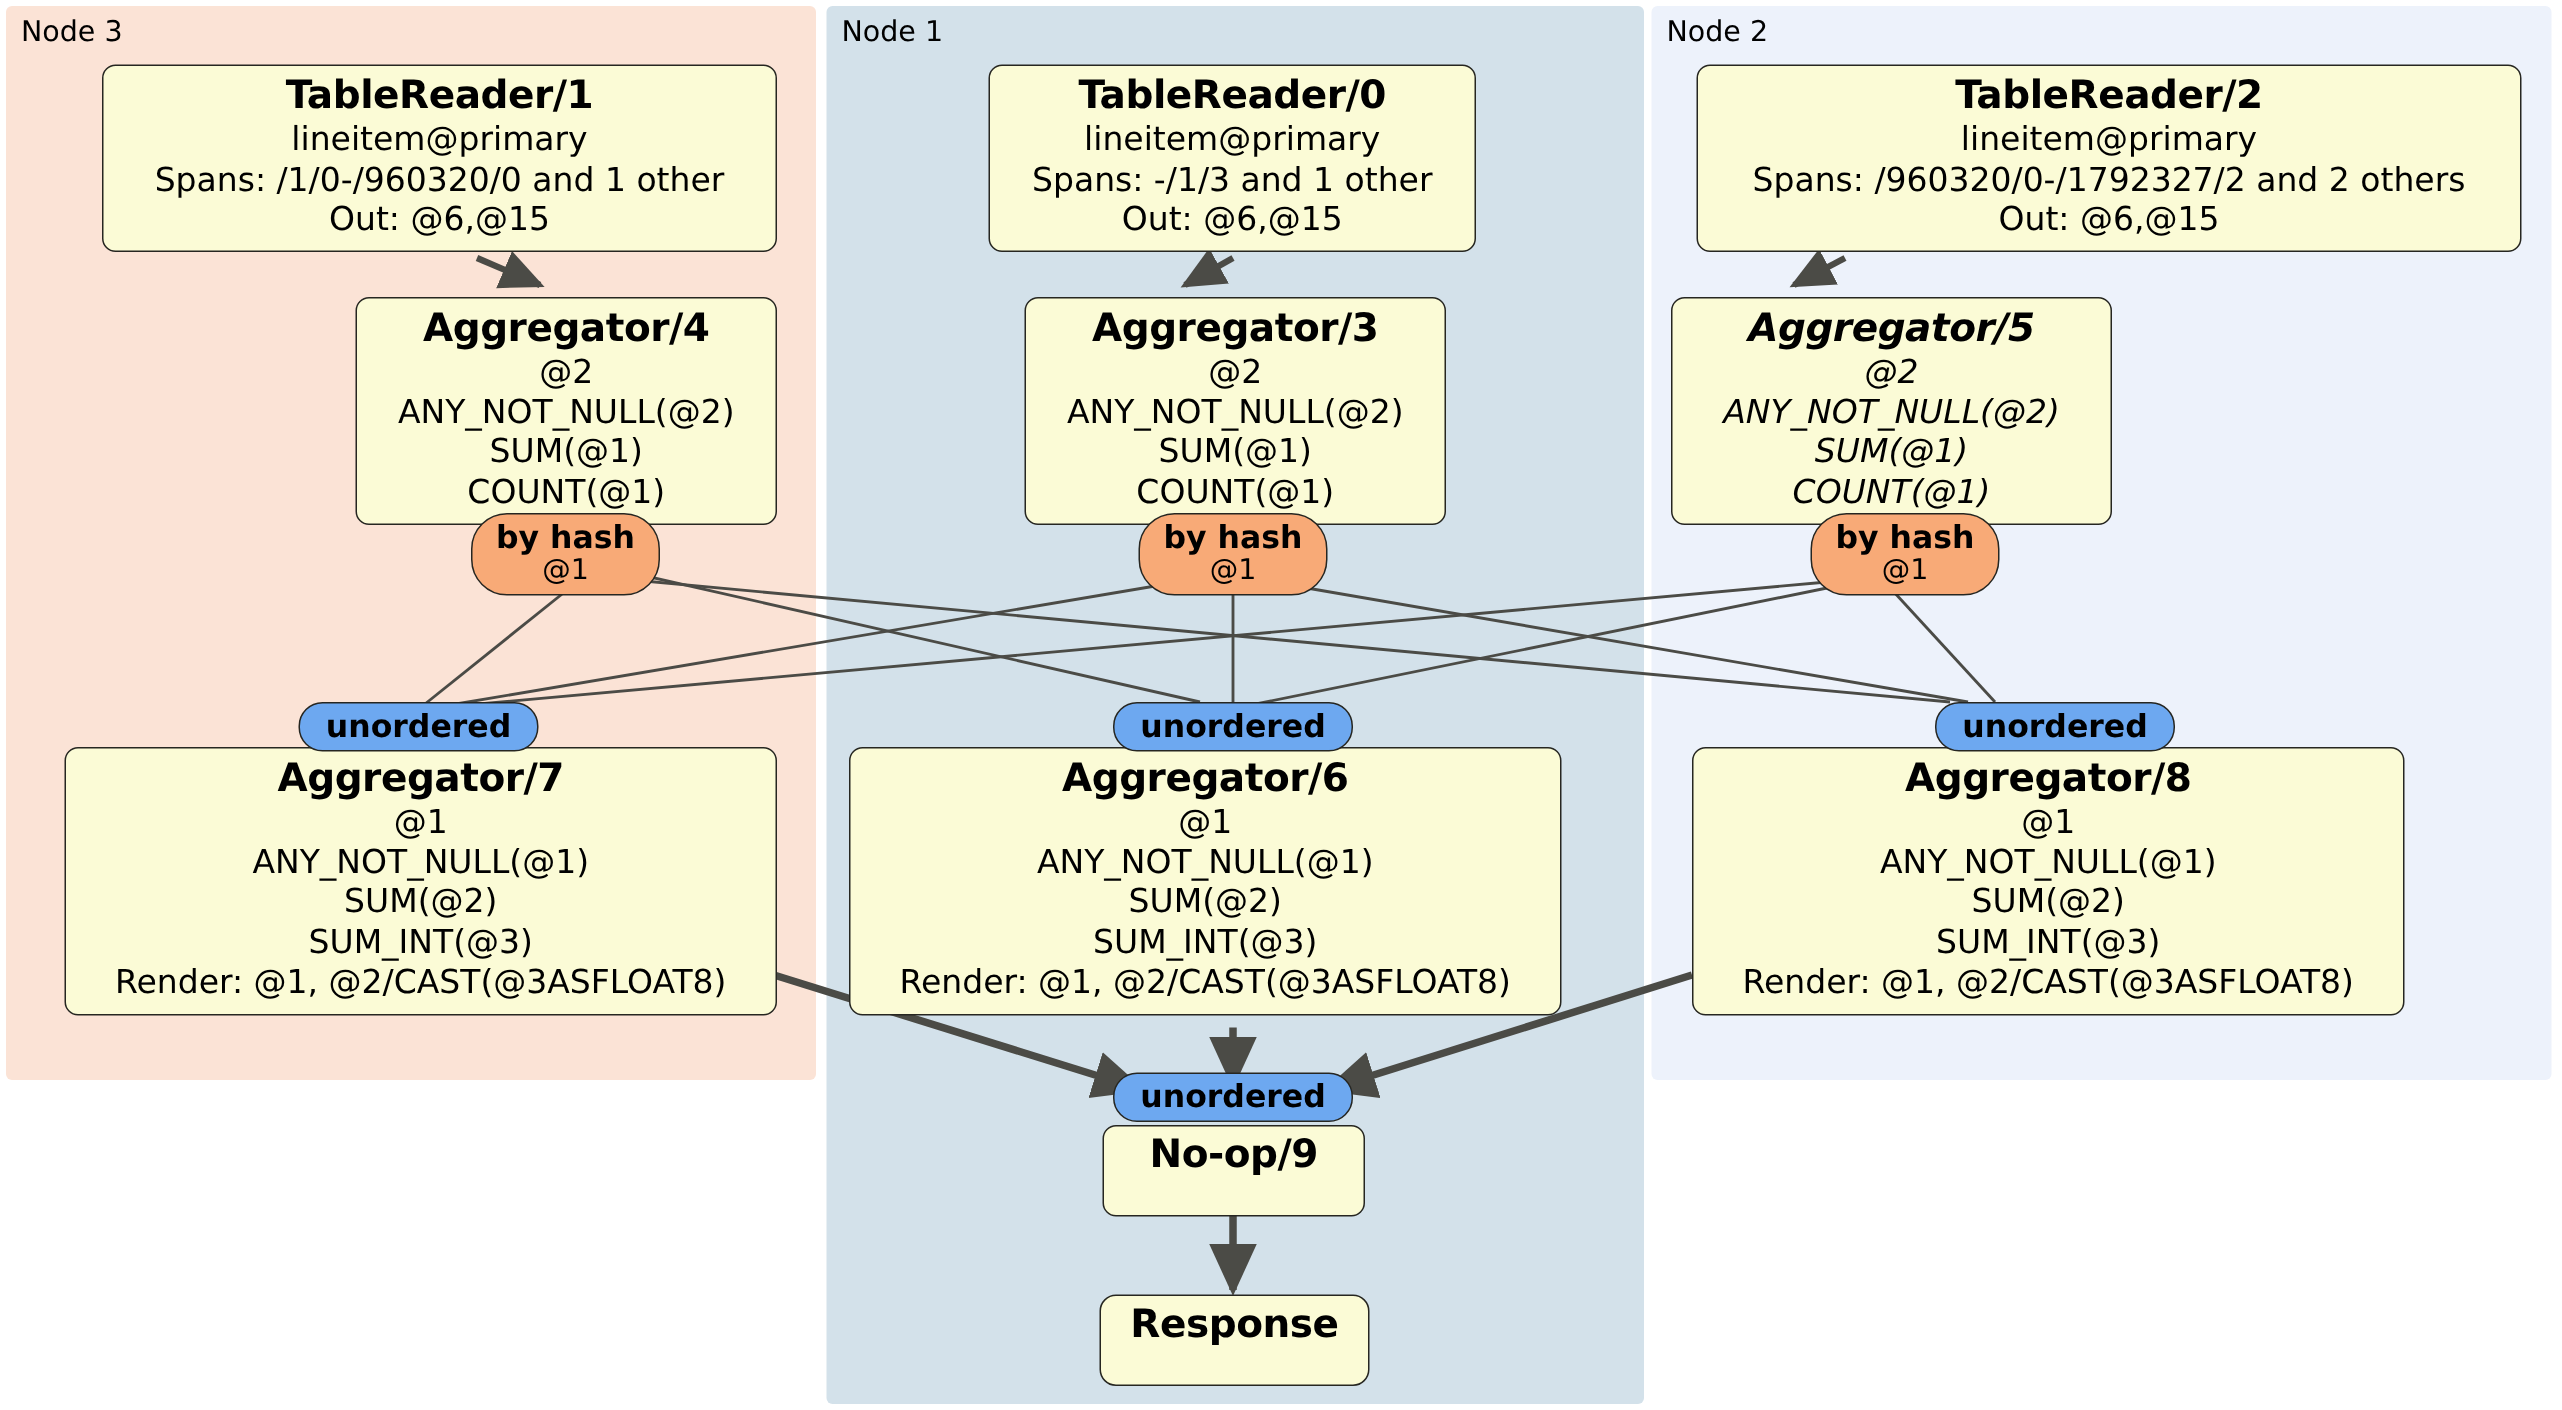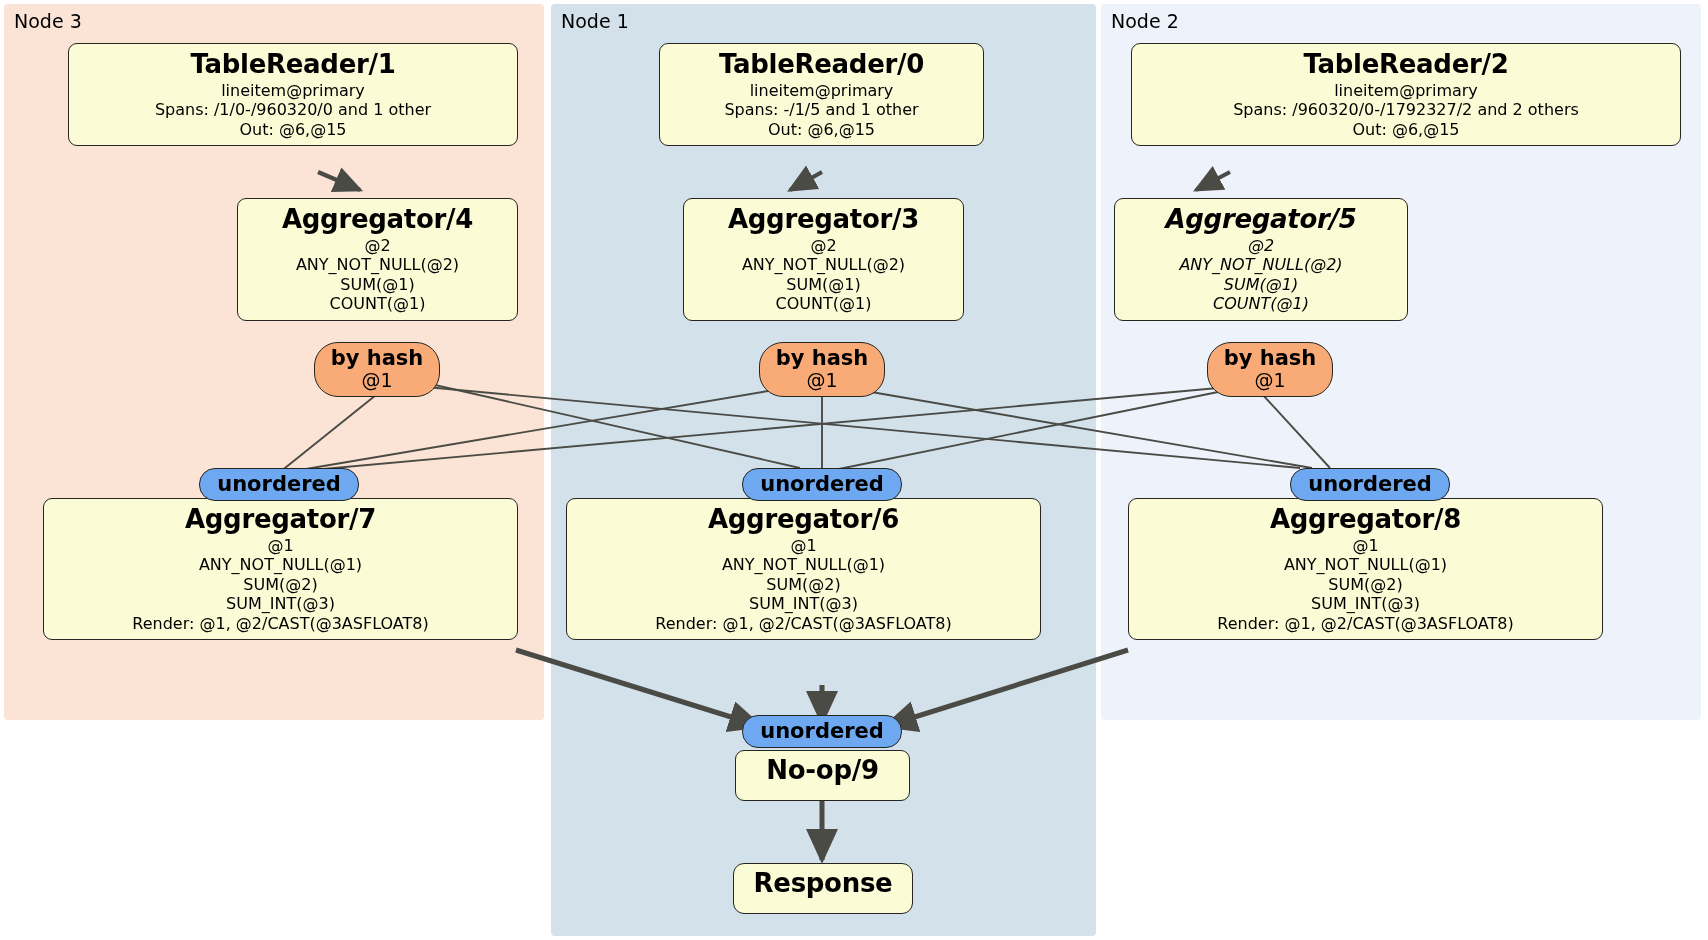--- a/index.html
+++ b/index.html
@@ -64,21 +64,21 @@
     line-height: 1.22;
     color: #000;
   }
   .box .title {
     font-weight: bold;
     font-size: 26px;
     letter-spacing: -0.3px;
     white-space: nowrap;
   }
   .box .line {
-    font-size: 16px;
+    font-size: 22px;
     white-space: nowrap;
     text-align: center;
   }
   
   .router {
     position: absolute;
     box-sizing: border-box;
     border: 1.6px solid #262621;
     text-align: center;
     color: #000;
@@ -97,21 +97,21 @@
   .router .rtitle {
     font-weight: bold;
     font-size: 21px;
     white-space: nowrap;
   }
   .router .rsub {
     font-size: 19px;
     white-space: nowrap;
   }
   .box.compact {
-    padding: 4px 16px 13px 16px;
+    padding: 4px 16px 23px 16px;
   }
 </style>
 </head>
 <body>
 
 <div id="canvas">
 
   <div class="node-panel" id="panel-node3">
     <div class="node-label">Node 3</div>
   </div>
@@ -175,21 +175,21 @@
   <div class="box" style="left:68px; top:43px; width:450px;">
     <div class="title">TableReader/1</div>
     <div class="line">lineitem@primary</div>
     <div class="line">Spans: /1/0-/960320/0 and 1 other</div>
     <div class="line">Out: @6,@15</div>
   </div>
 
   <div class="box" style="left:659px; top:43px; width:325px;">
     <div class="title">TableReader/0</div>
     <div class="line">lineitem@primary</div>
-    <div class="line">Spans: -/1/5 and 1 other</div>
+    <div class="line">Spans: -/1/3 and 1 other</div>
     <div class="line">Out: @6,@15</div>
   </div>
 
   <div class="box" style="left:1131px; top:43px; width:550px;">
     <div class="title">TableReader/2</div>
     <div class="line">lineitem@primary</div>
     <div class="line">Spans: /960320/0-/1792327/2 and 2 others</div>
     <div class="line">Out: @6,@15</div>
   </div>
 

